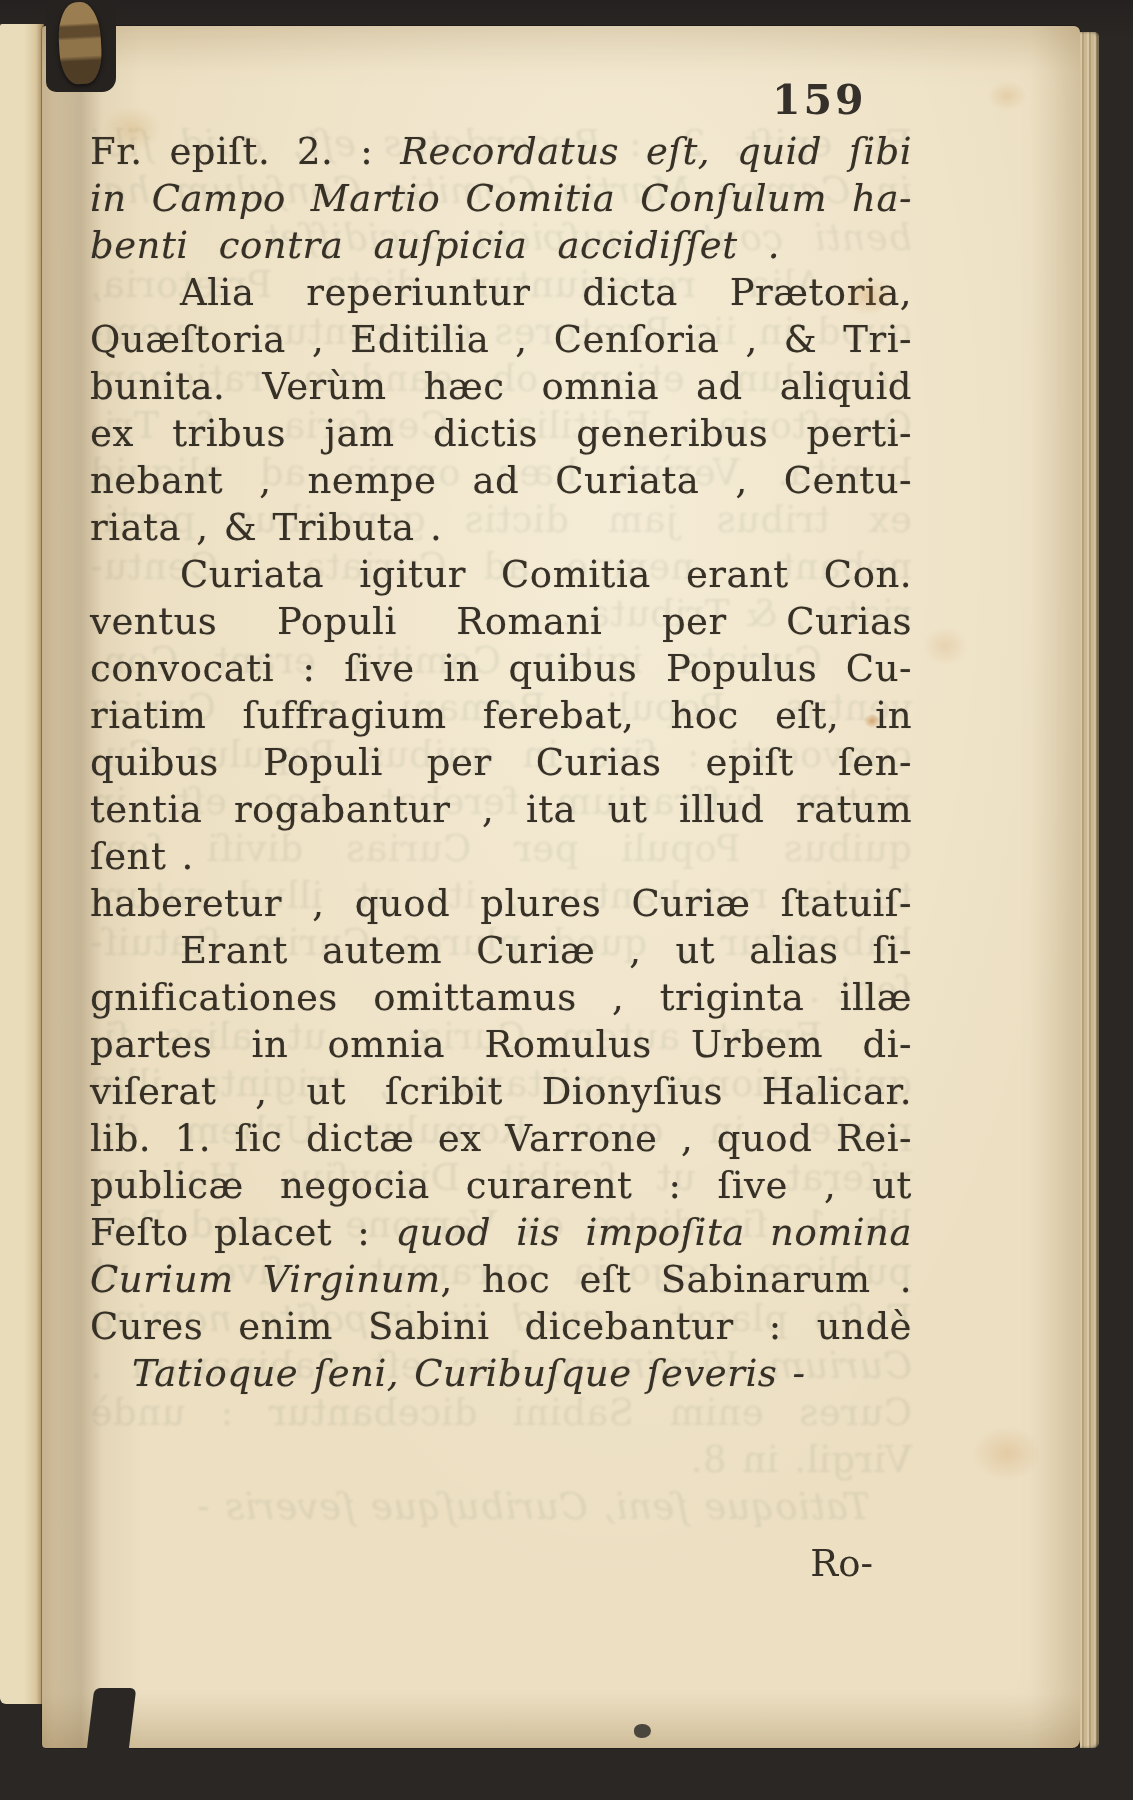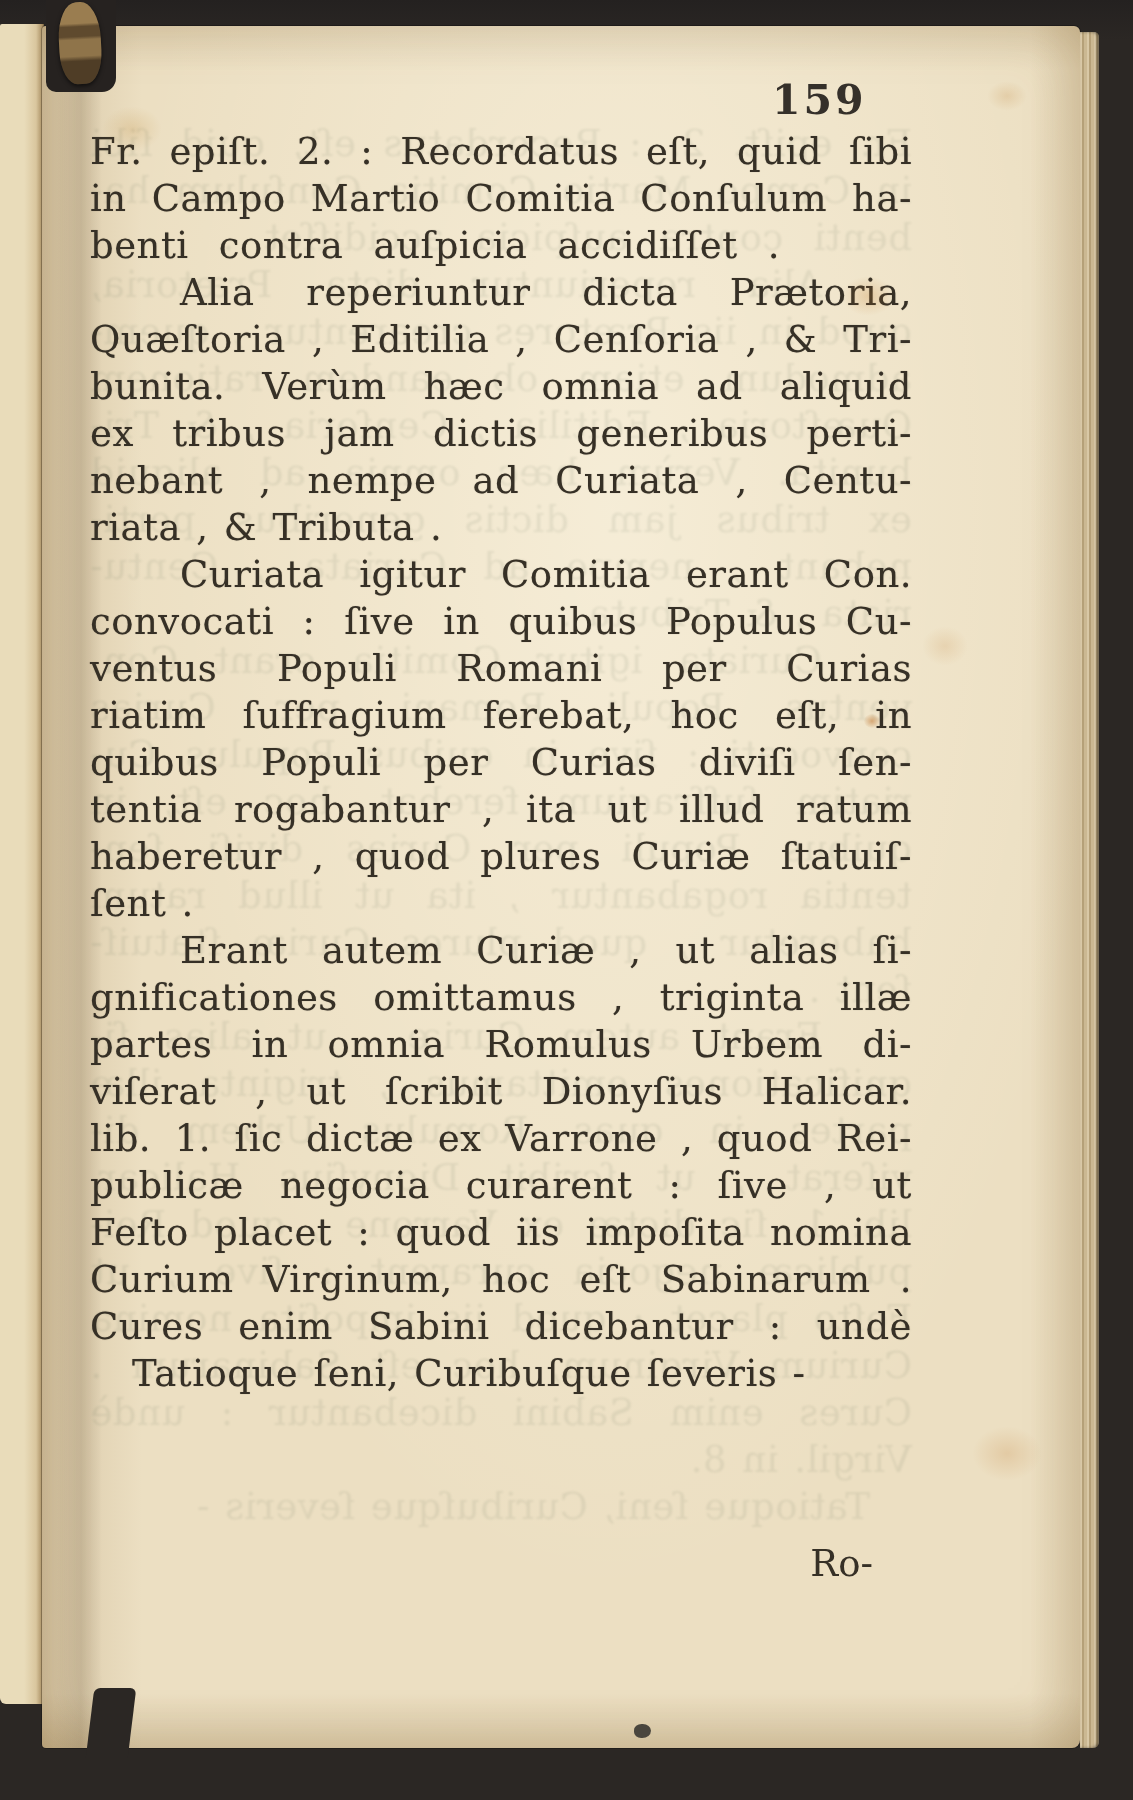--- a/index.html
+++ b/index.html
@@ -56,21 +56,21 @@
   .text-block{
     position:absolute;left:48px;top:102px;width:822px;
     color:#363026;font-size:37px;line-height:47px;letter-spacing:.5px;word-spacing:3px;
     text-shadow:0 0 1px rgba(54,48,38,.35);
   }
   .line{text-align:justify;}
   .line.j{text-align-last:justify;}
   .line.ind{padding-left:90px;}
   .line.ind-sm{padding-left:42px;}
   .line.sp{word-spacing:18px;}
-  .it{margin-top:48px;}
+  .it{font-style:italic;margin-top:48px;}
   .rm{font-style:normal;}
   .page-number{
     position:absolute;left:730px;top:50px;color:#35302a;
     font-size:41px;font-weight:700;letter-spacing:3px;
   }
   .catchword{
     position:absolute;left:48px;top:1516px;width:822px;text-align:right;padding-right:0;
     box-sizing:border-box;color:#363026;font-size:37px;
   }
   .catchword span{display:inline-block;margin-right:39px;}
@@ -137,27 +137,27 @@
         <div class="line j"><span class="rm">Fr. epiſt. 2. : </span><span class="it">Recordatus eſt, quid ſibi</span></div>
         <div class="line j"><span class="it">in Campo Martio Comitia Conſulum ha-</span></div>
         <div class="line sp"><span class="it">benti contra auſpicia accidiſſet .</span></div>
         <div class="line j ind"><span class="rm">Alia reperiuntur dicta Prætoria,</span></div>
         <div class="line j"><span class="rm">Quæſtoria , Editilia , Cenſoria , &amp; Tri-</span></div>
         <div class="line j"><span class="rm">bunita. Verùm hæc omnia ad aliquid</span></div>
         <div class="line j"><span class="rm">ex tribus jam dictis generibus perti-</span></div>
         <div class="line j"><span class="rm">nebant , nempe ad Curiata , Centu-</span></div>
         <div class="line"><span class="rm">riata , &amp; Tributa .</span></div>
         <div class="line j ind"><span class="rm">Curiata igitur Comitia erant Con.</span></div>
+        <div class="line j"><span class="rm">ventus Populi Romani per Curias</span></div>
         <div class="line j"><span class="rm">convocati : ſive in quibus Populus Cu-</span></div>
-        <div class="line j"><span class="rm">ventus Populi Romani per Curias</span></div>
         <div class="line j"><span class="rm">riatim ſuffragium ferebat, hoc eſt, in</span></div>
-        <div class="line j"><span class="rm">quibus Populi per Curias diviſi ſen-</span></div>
+        <div class="line j"><span class="rm">quibus Populi per Curias epiſt ſen-</span></div>
         <div class="line j"><span class="rm">tentia rogabantur , ita ut illud ratum</span></div>
+        <div class="line"><span class="rm">ſent .</span></div>
         <div class="line j"><span class="rm">haberetur , quod plures Curiæ ſtatuiſ-</span></div>
-        <div class="line"><span class="rm">ſent .</span></div>
         <div class="line j ind"><span class="rm">Erant autem Curiæ , ut alias ſi-</span></div>
         <div class="line j"><span class="rm">gnificationes omittamus , triginta illæ</span></div>
         <div class="line j"><span class="rm">partes in omnia Romulus Urbem di-</span></div>
         <div class="line j"><span class="rm">viſerat , ut ſcribit Dionyſius Halicar.</span></div>
         <div class="line j"><span class="rm">lib. 1. ſic dictæ ex Varrone , quod Rei-</span></div>
         <div class="line j"><span class="rm">publicæ negocia curarent : ſive , ut</span></div>
         <div class="line j"><span class="rm">Feſto placet : </span><span class="it">quod iis impoſita nomina</span></div>
         <div class="line j"><span class="it">Curium Virginum</span><span class="rm">, hoc eſt Sabinarum .</span></div>
         <div class="line j"><span class="rm">Cures enim Sabini dicebantur : undè</span></div>
         <div class="line ind-sm"><span class="it">Tatioque ſeni, Curibuſque ſeveris -</span></div>

